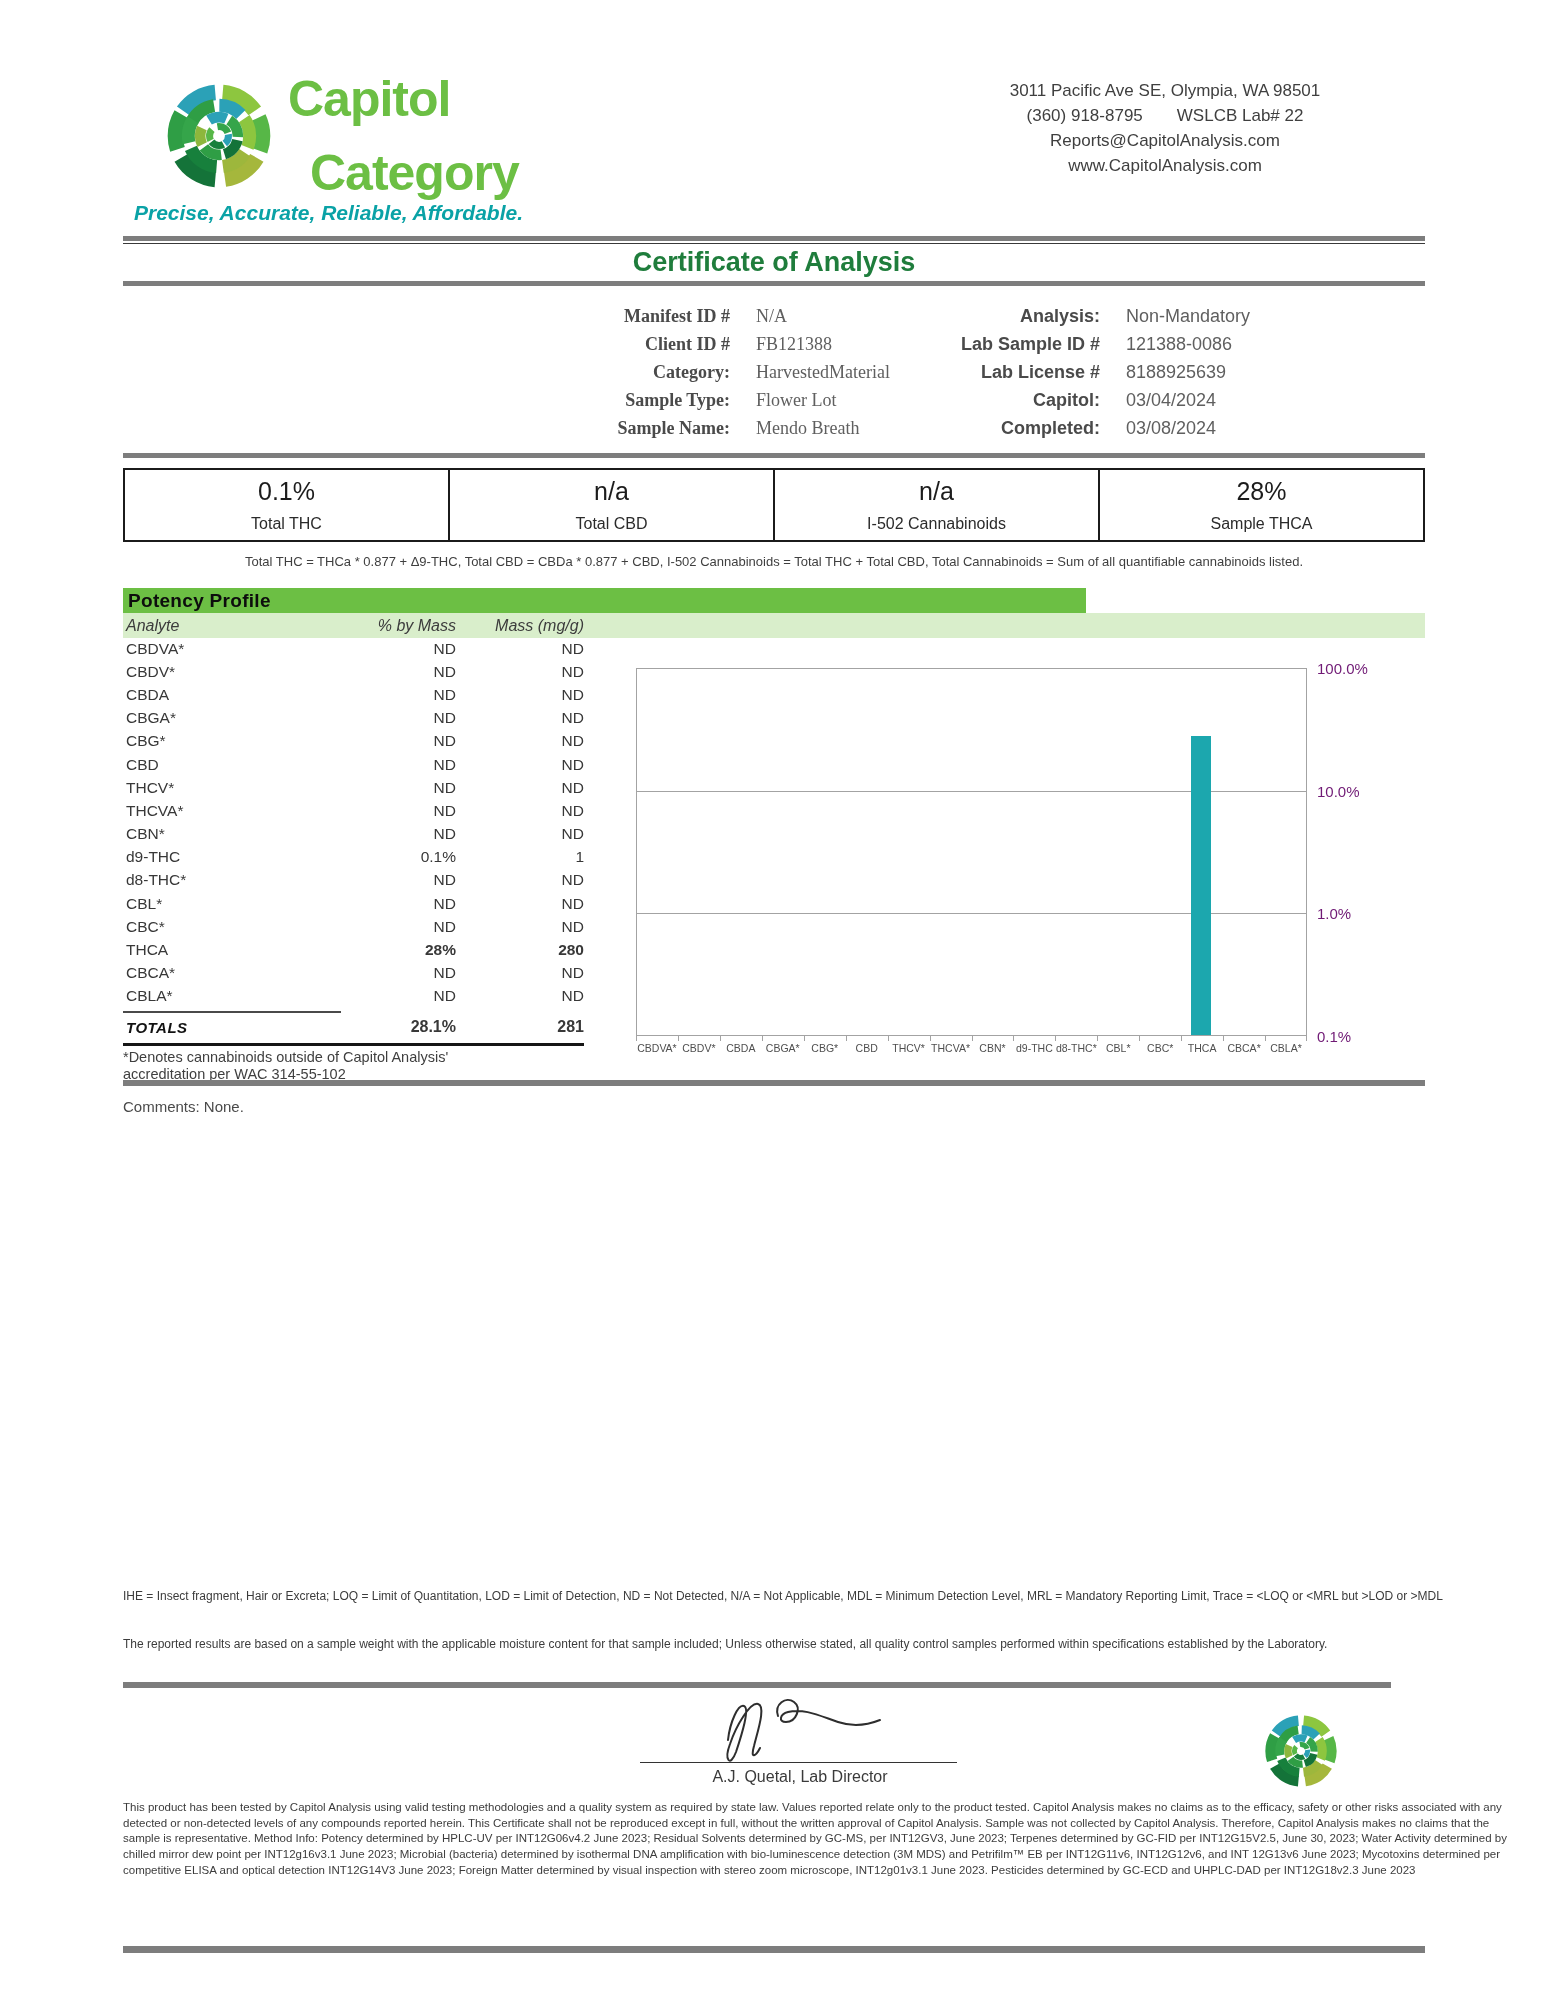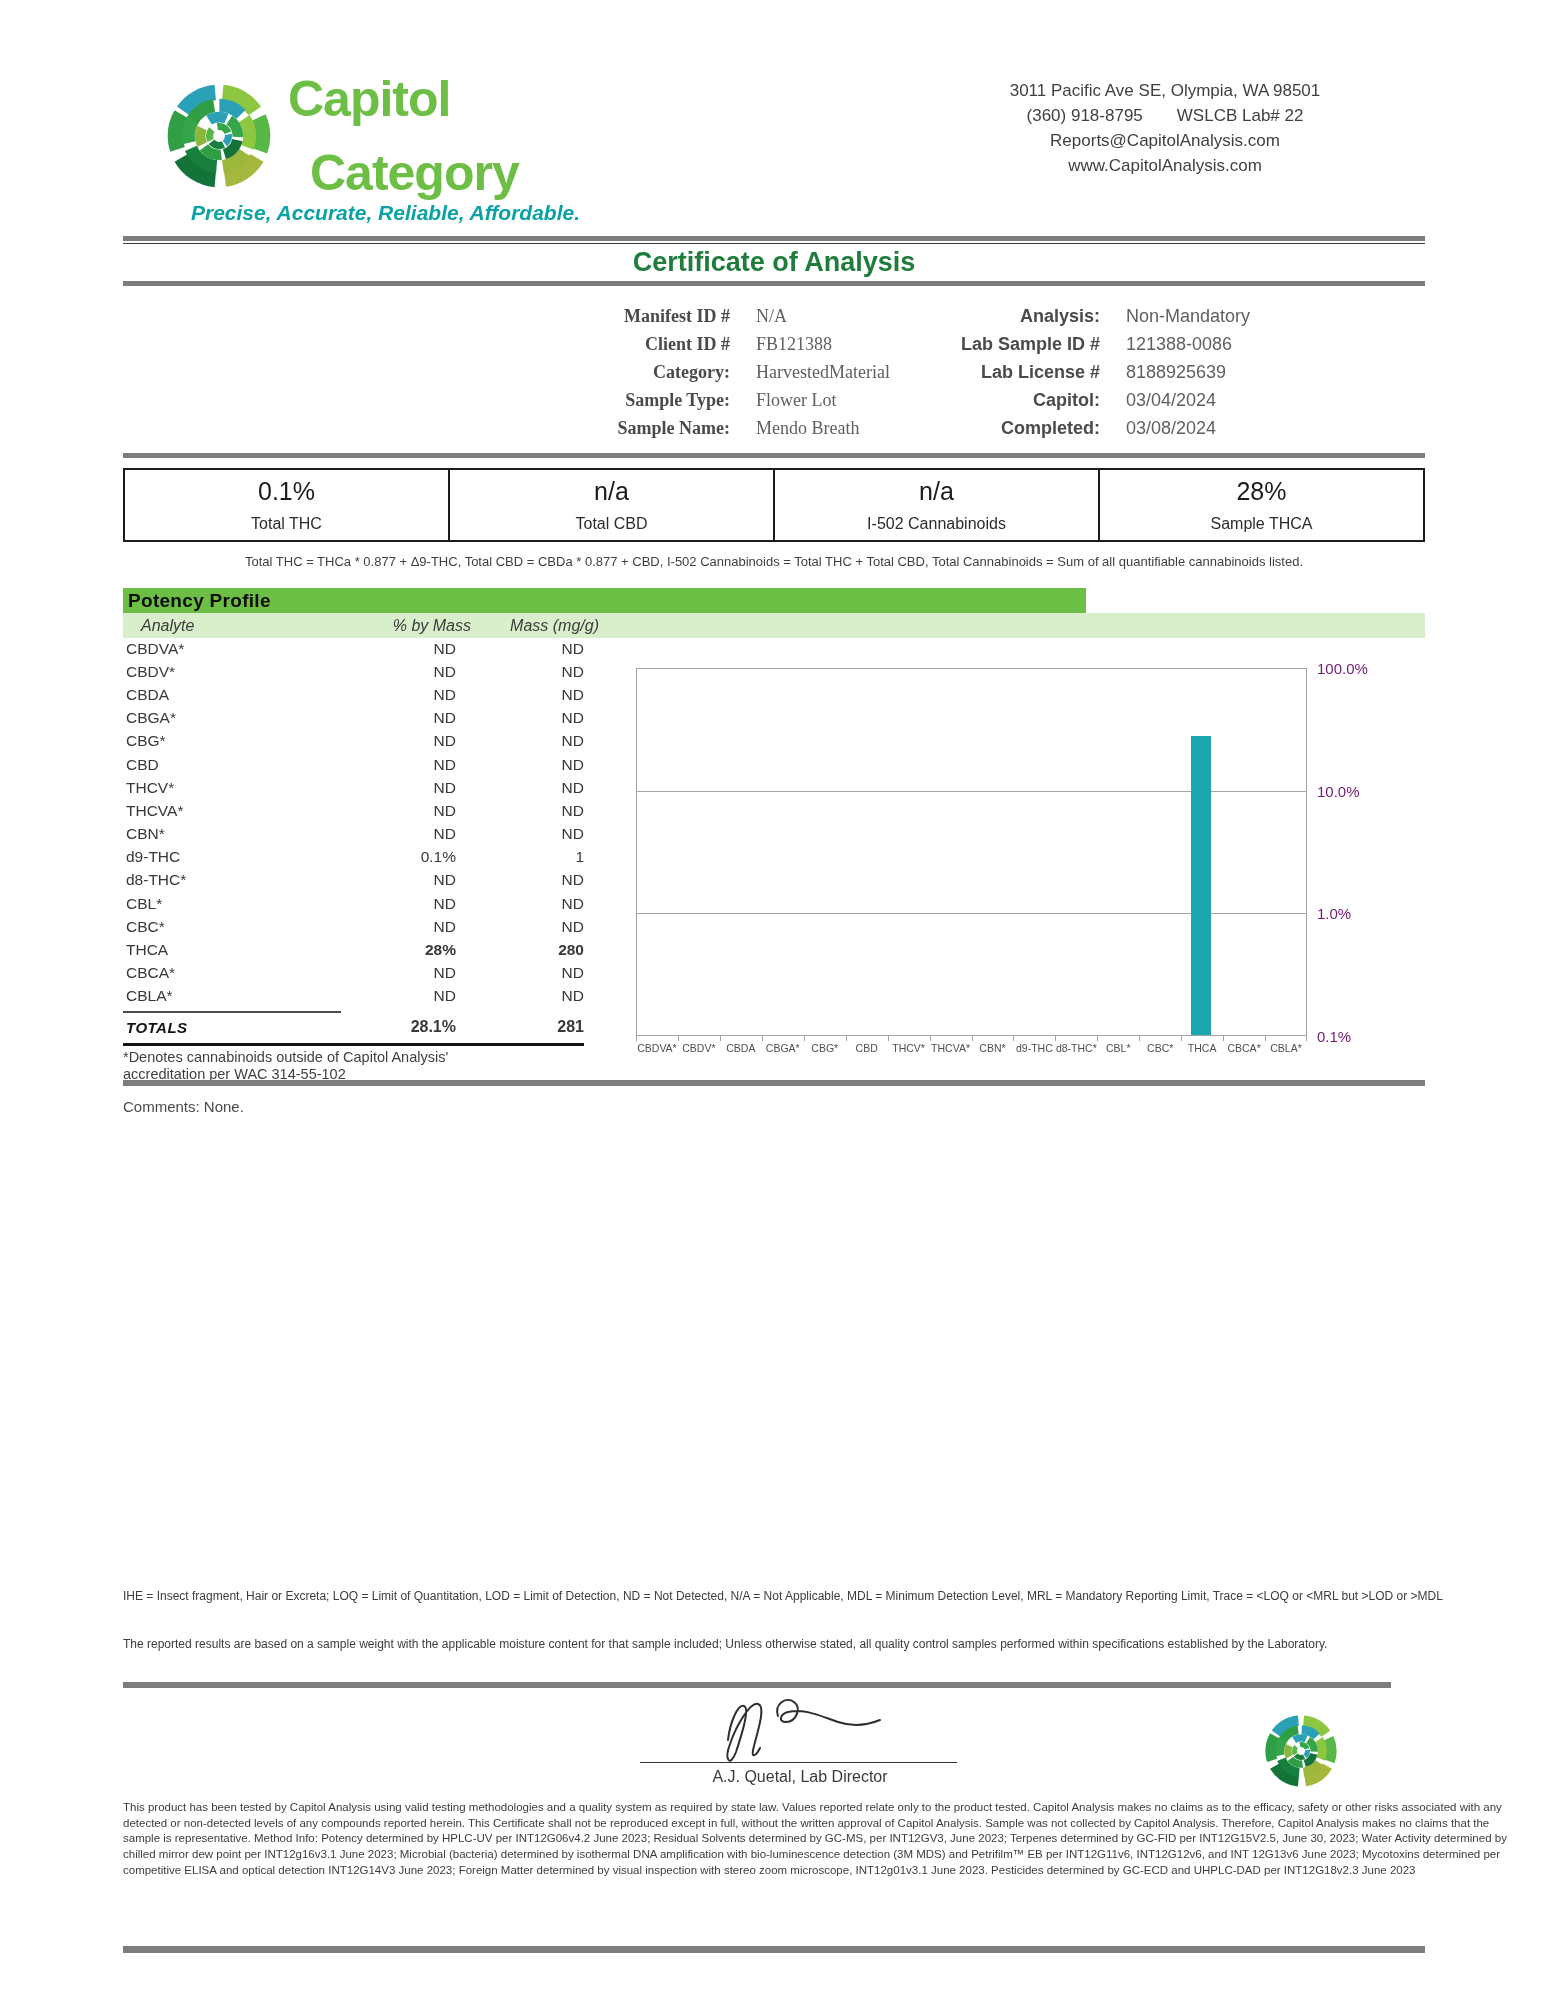--- a/index.html
+++ b/index.html
@@ -5,21 +5,21 @@
   html,body{margin:0;padding:0;background:#fff;}
   .page{position:relative;width:1545px;height:2000px;background:#fff;
         font-family:"Liberation Sans", sans-serif;overflow:hidden;color:#3c3c3c;}
   .abs{position:absolute;}
   .rule{position:absolute;background:#7d7d7d;height:5px;}
 
   
   .logo-text{position:absolute;left:288px;top:62px;font-weight:bold;color:#6cbf44;
              font-size:50px;line-height:74px;letter-spacing:-1px;}
   .logo-text .l2{margin-left:22px;}
-  .tagline{position:absolute;left:140px;top:201px;width:440px;text-align:right;
+  .tagline{position:absolute;left:134px;top:201px;width:440px;text-align:left;
            font-size:21px;font-weight:bold;font-style:italic;color:#0aa2a6;}
   .contact{position:absolute;left:950px;top:78px;width:430px;text-align:center;
            font-size:17px;line-height:25px;color:#3f3f3f;}
   .contact .gap{display:inline-block;width:34px;}
 
   
   .coa-title{position:absolute;left:123px;top:243px;width:1302px;text-align:center;
              font-size:27px;font-weight:bold;color:#1f7d3c;border-top:1px solid #3a3a3a;
              padding-top:3px;}
 
@@ -41,21 +41,21 @@
   .formula{position:absolute;left:123px;top:554px;width:1302px;text-align:center;
            font-size:13px;color:#3f3f3f;}
 
   
   .section-bar{position:absolute;left:123px;top:588px;width:963px;height:25px;
                background:#6cbf44;}
   .section-bar span{font-size:19px;font-weight:bold;color:#0d0d0d;padding-left:5px;
                     line-height:25px;letter-spacing:.3px;}
   .colhead{position:absolute;left:123px;top:613px;width:1302px;height:25px;
            background:#d9eecb;}
-  .colhead .p-row{font-style:italic;color:#3c3c3c;height:25px;font-size:16px;padding-left:18px;}
+  .colhead .p-row{font-style:italic;color:#3c3c3c;height:25px;font-size:16px;padding-left:3px;}
   #potency-rows{position:absolute;left:126px;top:637px;width:458px;}
   .p-row{display:flex;height:23.2px;align-items:center;font-size:15.5px;color:#383838;}
   .p-a{flex:0 0 210px;}
   .p-v{flex:0 0 120px;text-align:right;}
   .p-m{flex:0 0 128px;text-align:right;}
   .b{font-weight:bold;}
   #totals-topline{position:absolute;left:123px;top:1011px;width:218px;height:2px;background:#4a4a4a;}
   #totals-row{position:absolute;left:126px;top:1013px;width:458px;}
   #totals-row .p-row{height:28px;font-size:16px;}
   .totals-label{font-weight:bold;font-style:italic;font-size:15px;letter-spacing:.5px;color:#111;}

